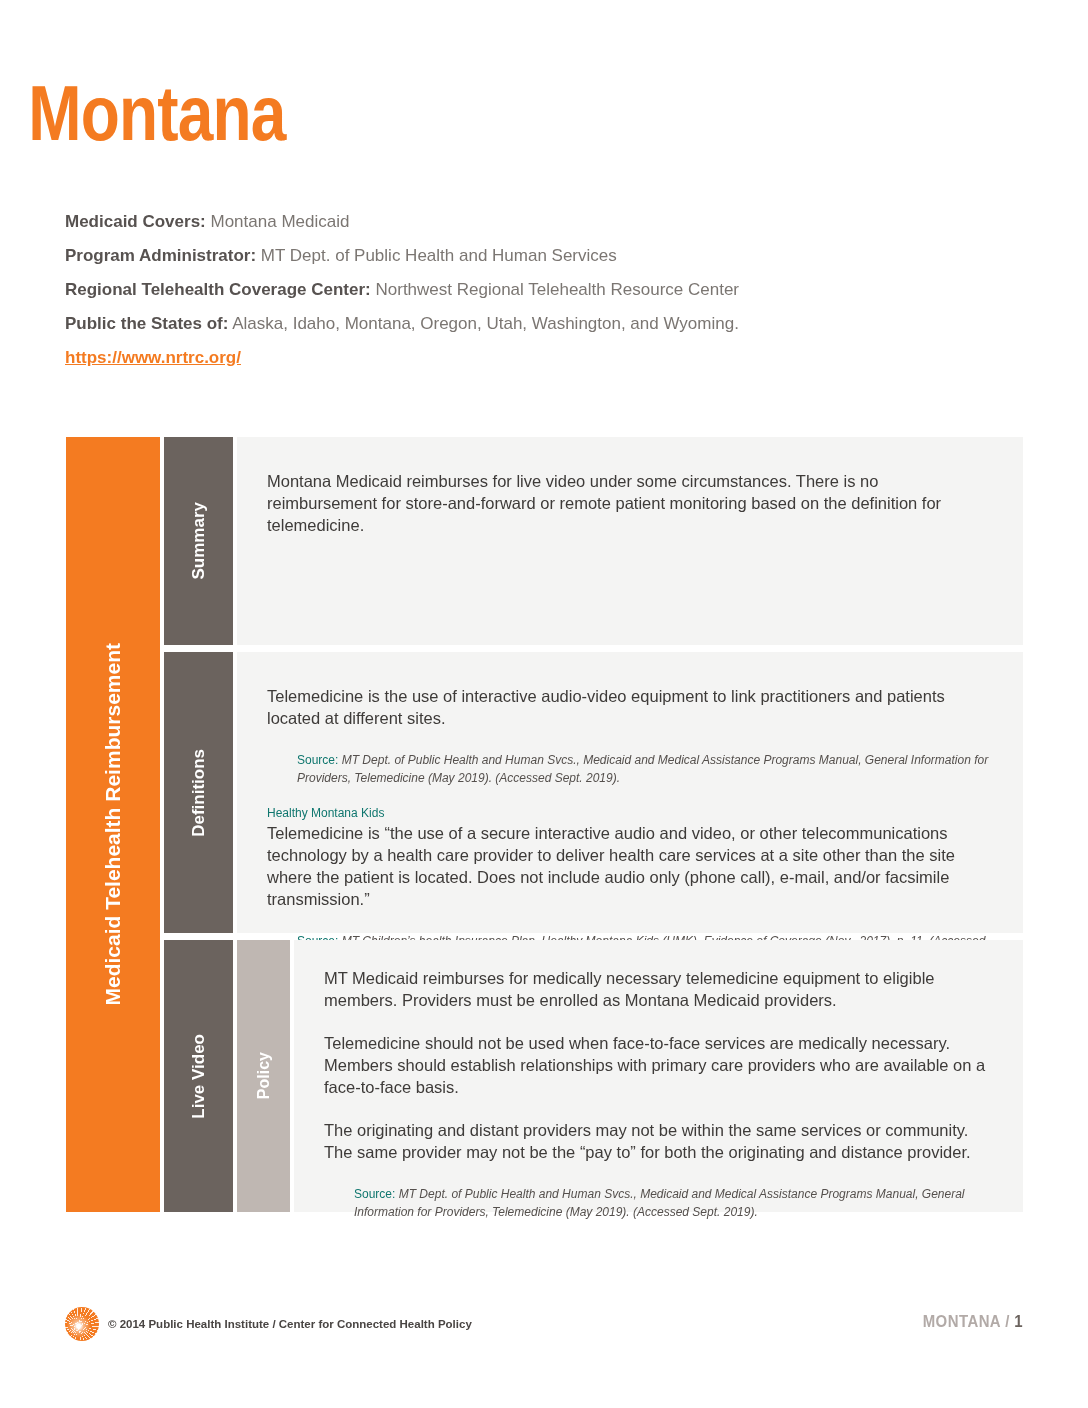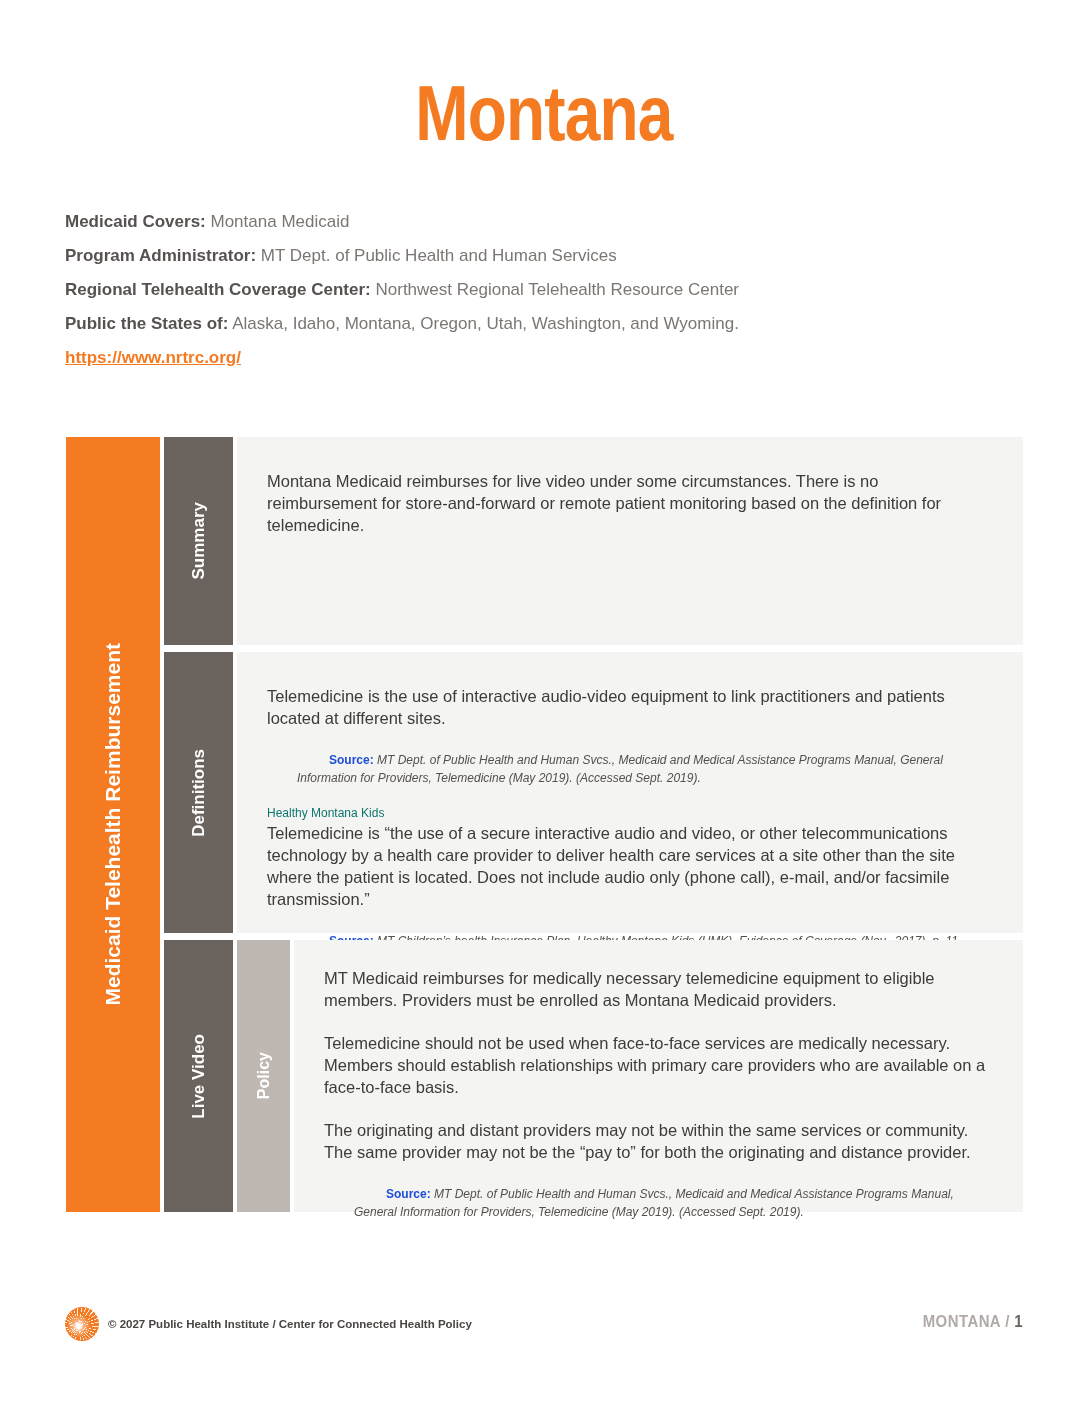--- a/index.html
+++ b/index.html
@@ -8,21 +8,21 @@
     position:relative;
     width:1088px; height:1408px;
     background:#ffffff;
     font-family:"Liberation Sans", sans-serif;
     overflow:hidden;
   }
 
   
   .title {
     position:absolute; top:68px; left:0; width:100%;
-    text-align:center;
+    text-align:left;
     font-size:78px; font-weight:700; letter-spacing:-1px;
     color:#F47B21;
   }
   .title .squeeze { display:inline-block; transform:scaleX(0.82); transform-origin:center; }
 
   
   .header-info {
     position:absolute; left:65px; top:212px; width:900px;
     font-size:17px;
   }
@@ -70,21 +70,21 @@
     padding:34px 32px 20px 30px;
     font-size:16.5px; line-height:1.33; color:#3E3B39;
   }
   .row-livevideo .cell { padding-top:28px; }
   .cell p.body-par { margin-bottom:21px; }
   .cell h3.subhead { font-size:12px; font-weight:400; color:#0f766e; margin:0 0 1px 0; }
   .source {
     margin:0 0 18px 30px;
     font-size:12px; line-height:1.55; color:#55504D; font-style:italic;
   }
-  .source .src-lbl { color:#1d4ed8; font-weight:700; font-style:normal;margin-left:32px; }
+  .source .src-lbl { color:#0f766e; font-weight:400; font-style:normal; }
 
   
   .footer-logo {
     position:absolute; left:65px; top:1307px;
     width:34px; height:34px; border-radius:50%;
     background:
       radial-gradient(circle at 40% 56%, #ffffff 0px, #ffffff 2px, rgba(255,255,255,0.45) 5px, rgba(255,255,255,0.0) 12px),
       repeating-conic-gradient(from 0deg at 40% 56%, rgba(255,255,255,0) 0deg 9deg, rgba(255,255,255,0.85) 9deg 11.5deg),
       #F47B21;
   }
@@ -179,19 +179,19 @@
             <span class="src-lbl">Source:</span>
             <span>MT Dept. of Public Health and Human Svcs., Medicaid and Medical Assistance Programs Manual, General Information for Providers, Telemedicine (May 2019). (Accessed Sept. 2019).</span>
           </p>
         </div>
       </div>
 
     </div>
   </div>
 
   <div class="footer-logo"></div>
-  <div class="footer-copy">© 2027 Public Health Institute / Center for Connected Health Policy</div>
+  <div class="footer-copy">© 2014 Public Health Institute / Center for Connected Health Policy</div>
   <div class="footer-page">
     <span class="pg-state">MONTANA /</span>
     <span class="pg-num">1</span>
   </div>
 
 </div>
 
 </body></html>

